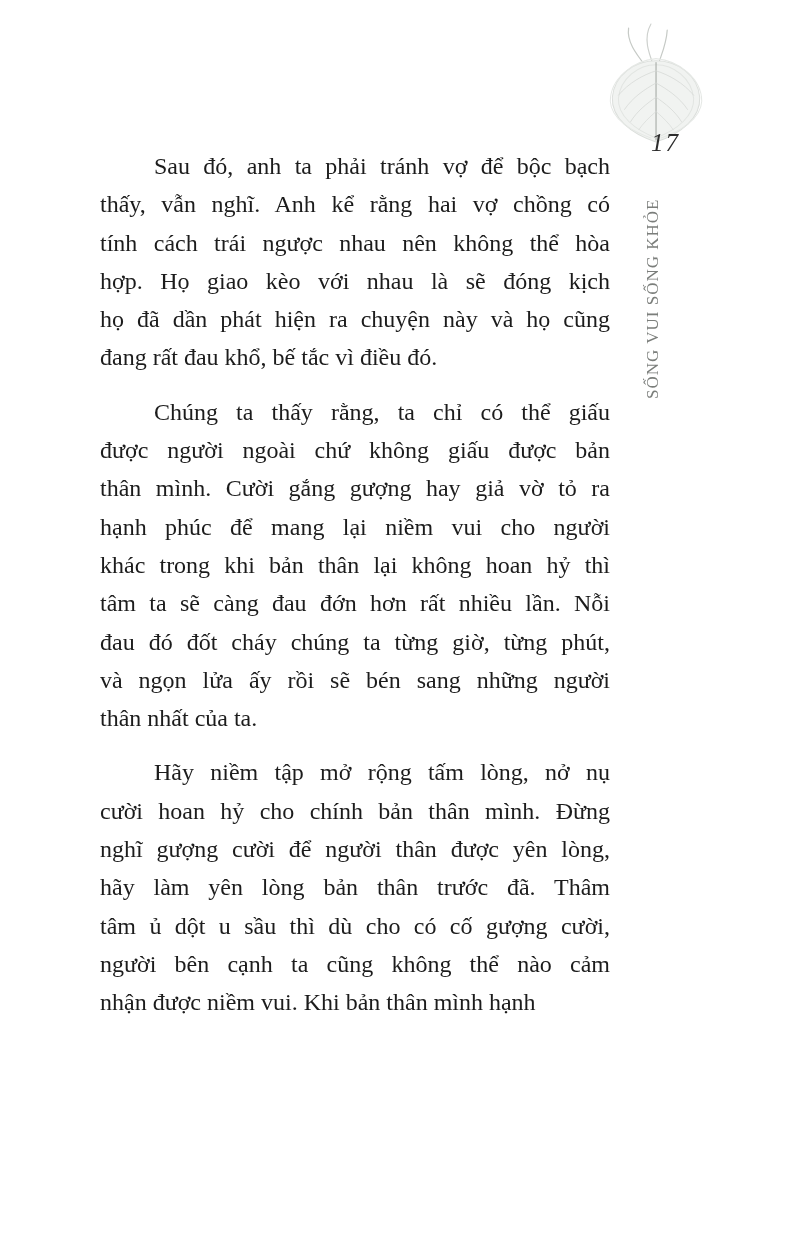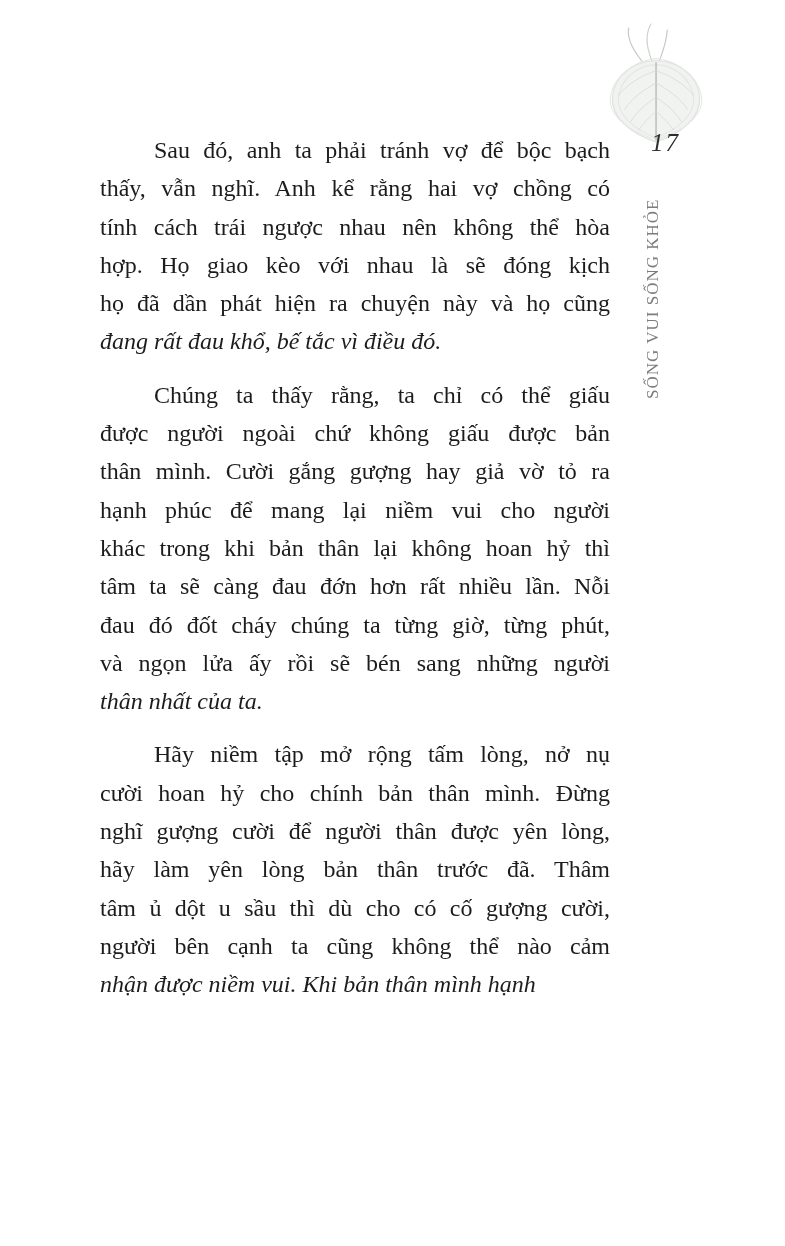--- a/index.html
+++ b/index.html
@@ -11,30 +11,30 @@
     overflow:hidden;
     font-family:"Liberation Serif","DejaVu Serif",serif;
     color:#1c1c1c;
   }
   
   .text-col {
     position:absolute;
     left:100px; top:131px; width:510px;
     font-size:24px;
   }
-  .para { margin:0 0 15px 0; }
+  .para { margin:16px 0 15px 0; }
   .line {
     height:38.3px;
     line-height:38.3px;
     text-align:justify;
     text-align-last:justify;
     white-space:normal;
   }
   .line.first { padding-left:54px; }
-  .line.last  { text-align-last:left;font-style:italic; }
+  .line.last  { text-align-last:left; }
 
   
   .page-number {
     position:absolute;
     left:628px; top:129px; width:52px;
     text-align:right;
     font-size:25px;
     letter-spacing:2px;
     color:#2d2d2d;
     font-style:italic;

